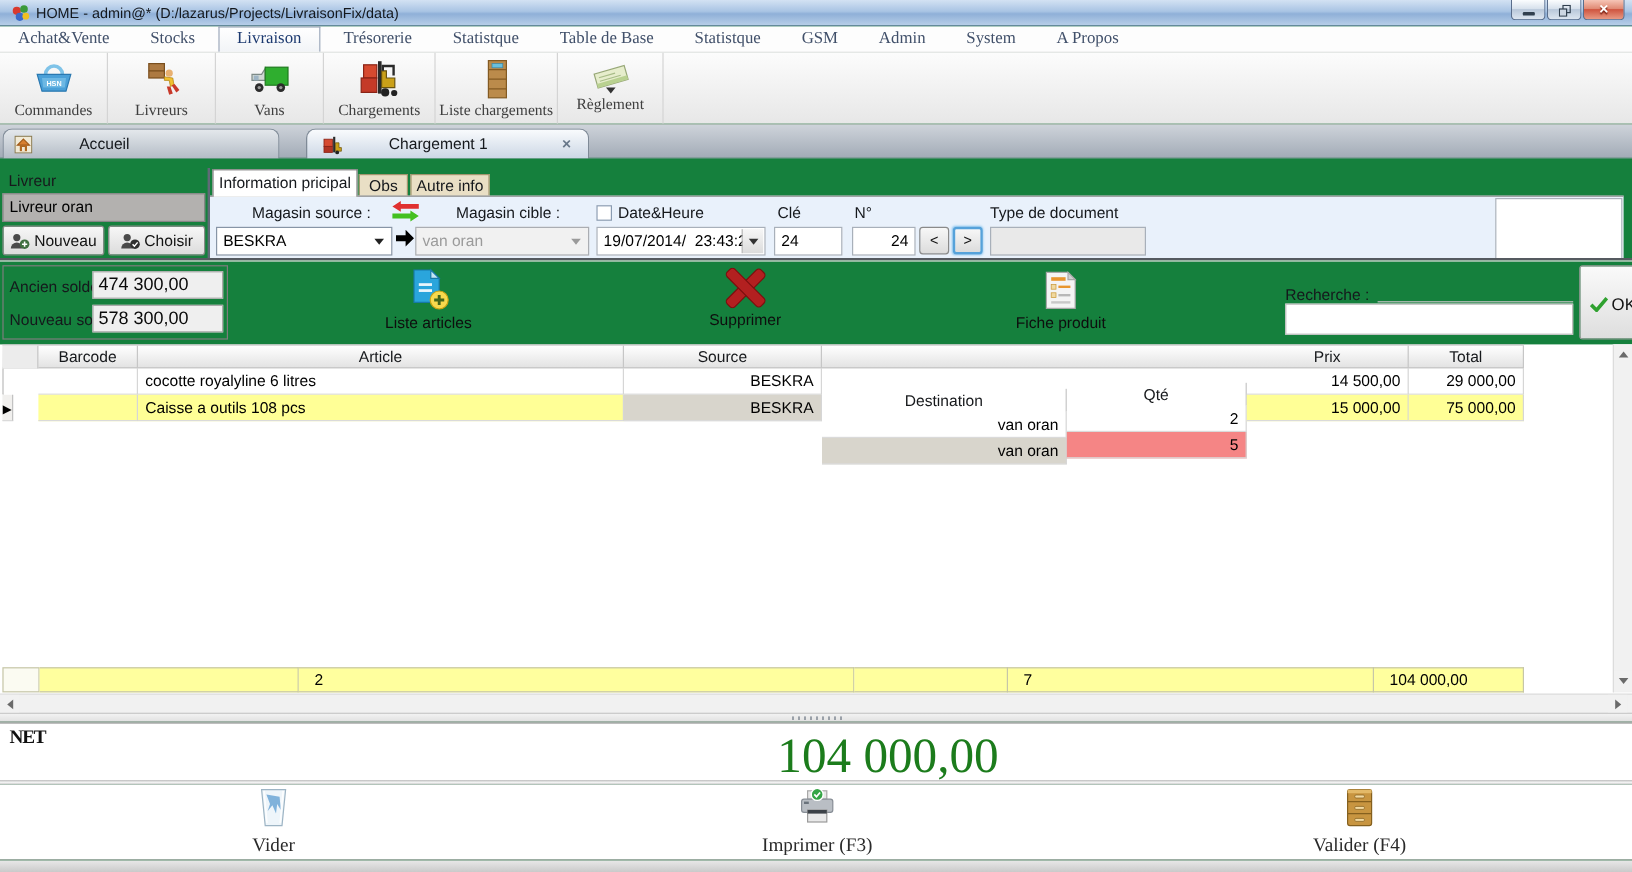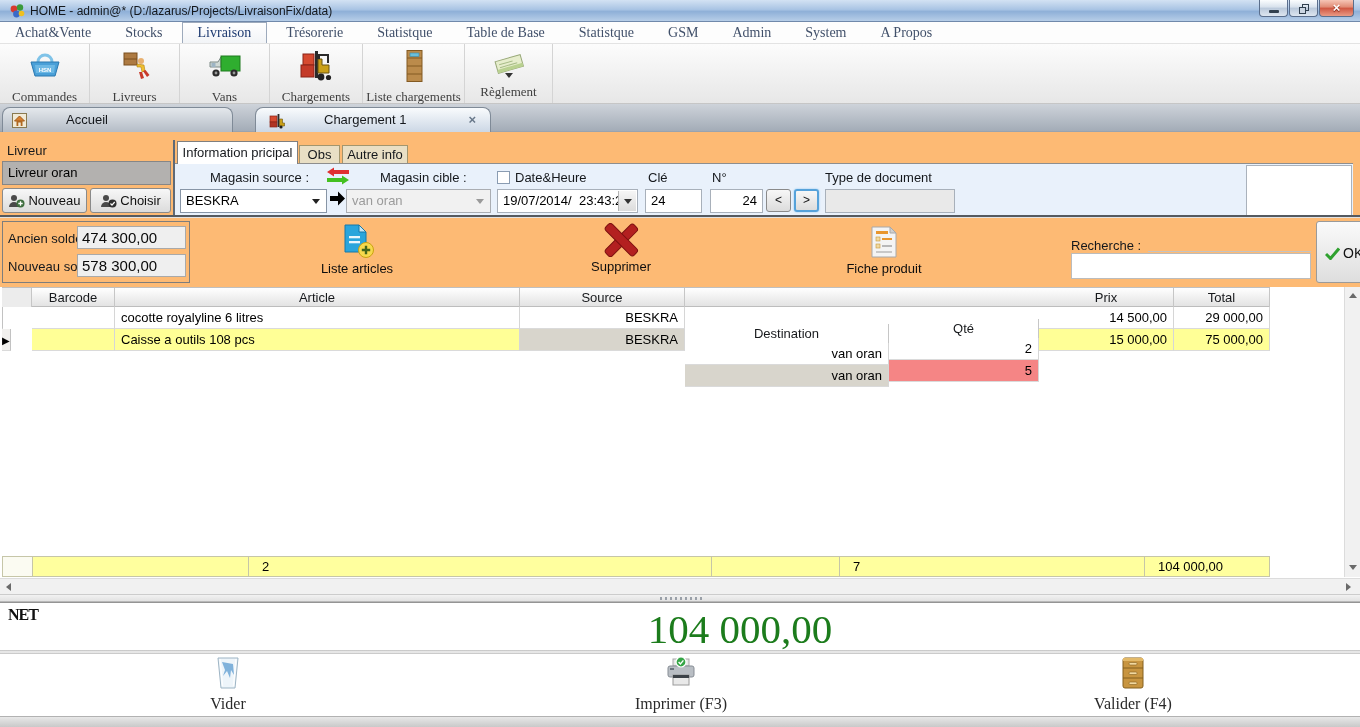--- a/index.html
+++ b/index.html
@@ -1,18 +1,18 @@
 <!DOCTYPE html>
 <html><head>
 <meta charset="utf-8">
 <style>
   * { margin:0; padding:0; box-sizing:border-box; }
   html,body { width:1360px; height:727px; overflow:hidden; background:#fff;
     font-family:"Liberation Sans", sans-serif; }
-  .app { position:relative; width:1360px; height:727px; background:#fdba74; overflow:hidden; }
+  .app { position:relative; width:1360px; height:727px; background:#15803d; overflow:hidden; }
   .abs { position:absolute; }
 
   
   .titlebar { position:absolute; top:0; left:0; width:1360px; height:22px;
     background:linear-gradient(#d3e2f3 0%, #a9c4e4 45%, #8fb0d8 55%, #b7cee8 100%);
     border-bottom:1px solid #7089ab; }
   .titlebar .title { position:absolute; left:30px; top:0; line-height:22px; font-size:12px; color:#14181d; }
   .win-controls { position:absolute; right:6px; top:0; display:flex; }
   .winbtn { width:29px; height:17px; border:1px solid #5a6e8c; border-top:none;
     border-radius:0 0 4px 4px; margin-left:1px; position:relative;
@@ -28,21 +28,21 @@
     border-bottom:1px solid #e3e3e3; font-family:"Liberation Serif", serif; }
   .menuitem { display:inline-block; padding:0 15px; line-height:21px; font-size:14px; color:#41506a; }
   .menuitem.active { background:linear-gradient(#ffffff,#f2f4f7); border:1px solid #9daabc; border-bottom:none;
     color:#1d3a70; line-height:20px; }
 
   
   .toolbar { position:absolute; top:44px; left:0; width:1360px; height:60px;
     background:linear-gradient(#fcfcfc,#e7e7e7); border-bottom:1px solid #c6c6c6; display:flex; }
   .tbtn { height:59px; border-right:1px solid #d4d4d4; text-align:center; position:relative; }
   .ticon { display:block; margin:5px auto 0 auto; height:34px; }
-  .tlabel { display:block; font-family:"Liberation Serif", serif; font-size:13px; color:#3f3f3f; margin-top:6px; }
+  .tlabel { display:block; font-family:"Liberation Serif", serif; font-size:13px; color:#3f3f3f; margin-top:1px; }
   .tdrop { display:block; margin:-4px auto 0 auto; width:0; height:0;
     border-left:4px solid transparent; border-right:4px solid transparent; border-top:5px solid #333; }
 
   
   .tabstrip { position:absolute; top:104px; left:0; width:1360px; height:28px;
     background:linear-gradient(#ced3da, #a3acb7); border-bottom:1px solid #9aa3ae; }
   .ptab { position:absolute; top:3px; height:25px; border:1px solid #7f8a97; border-bottom:none;
     border-radius:8px 8px 0 0; font-size:13px; color:#15181c; }
   .ptab .plabel { line-height:24px;margin-left:32px; }
   .ptab-accueil { left:2px; width:231px; background:linear-gradient(#e4e8ec,#b4bcc6); }

